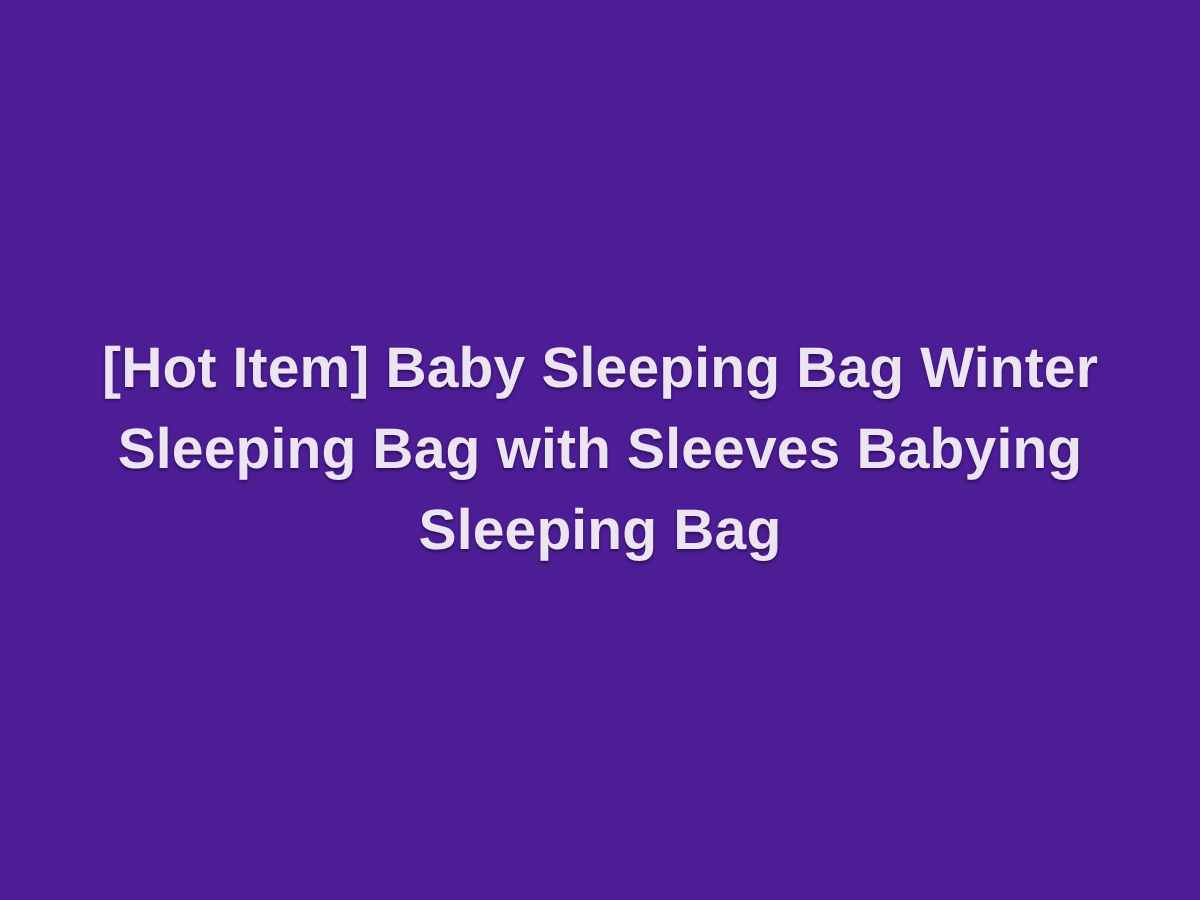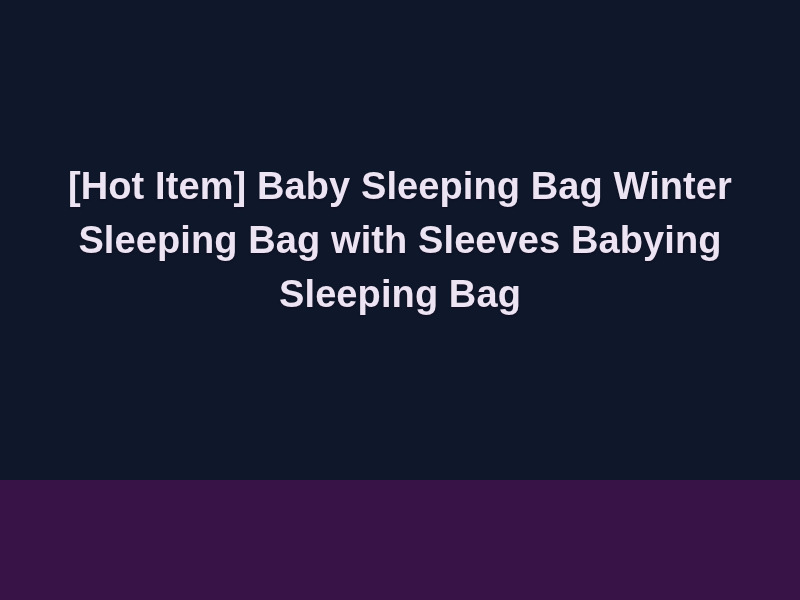--- a/index.html
+++ b/index.html
@@ -12,23 +12,23 @@
     width: 800px;
     height: 600px;
     overflow: hidden;
     background: #371348;
     font-family: "Liberation Sans", sans-serif;
     -webkit-font-smoothing: antialiased;
   }
 
   .product-card {
     width: 800px;
-    height: 480px;
+    height: 600px;
     box-sizing: border-box;
-    background-color: #0f172a;
+    background-color: #4c1d95;
     display: flex;
     align-items: center;
     justify-content: center;
     position: relative;
   }
 
   .title-block {
     width: 700px;
     padding: 0 10px;
     box-sizing: border-box;

